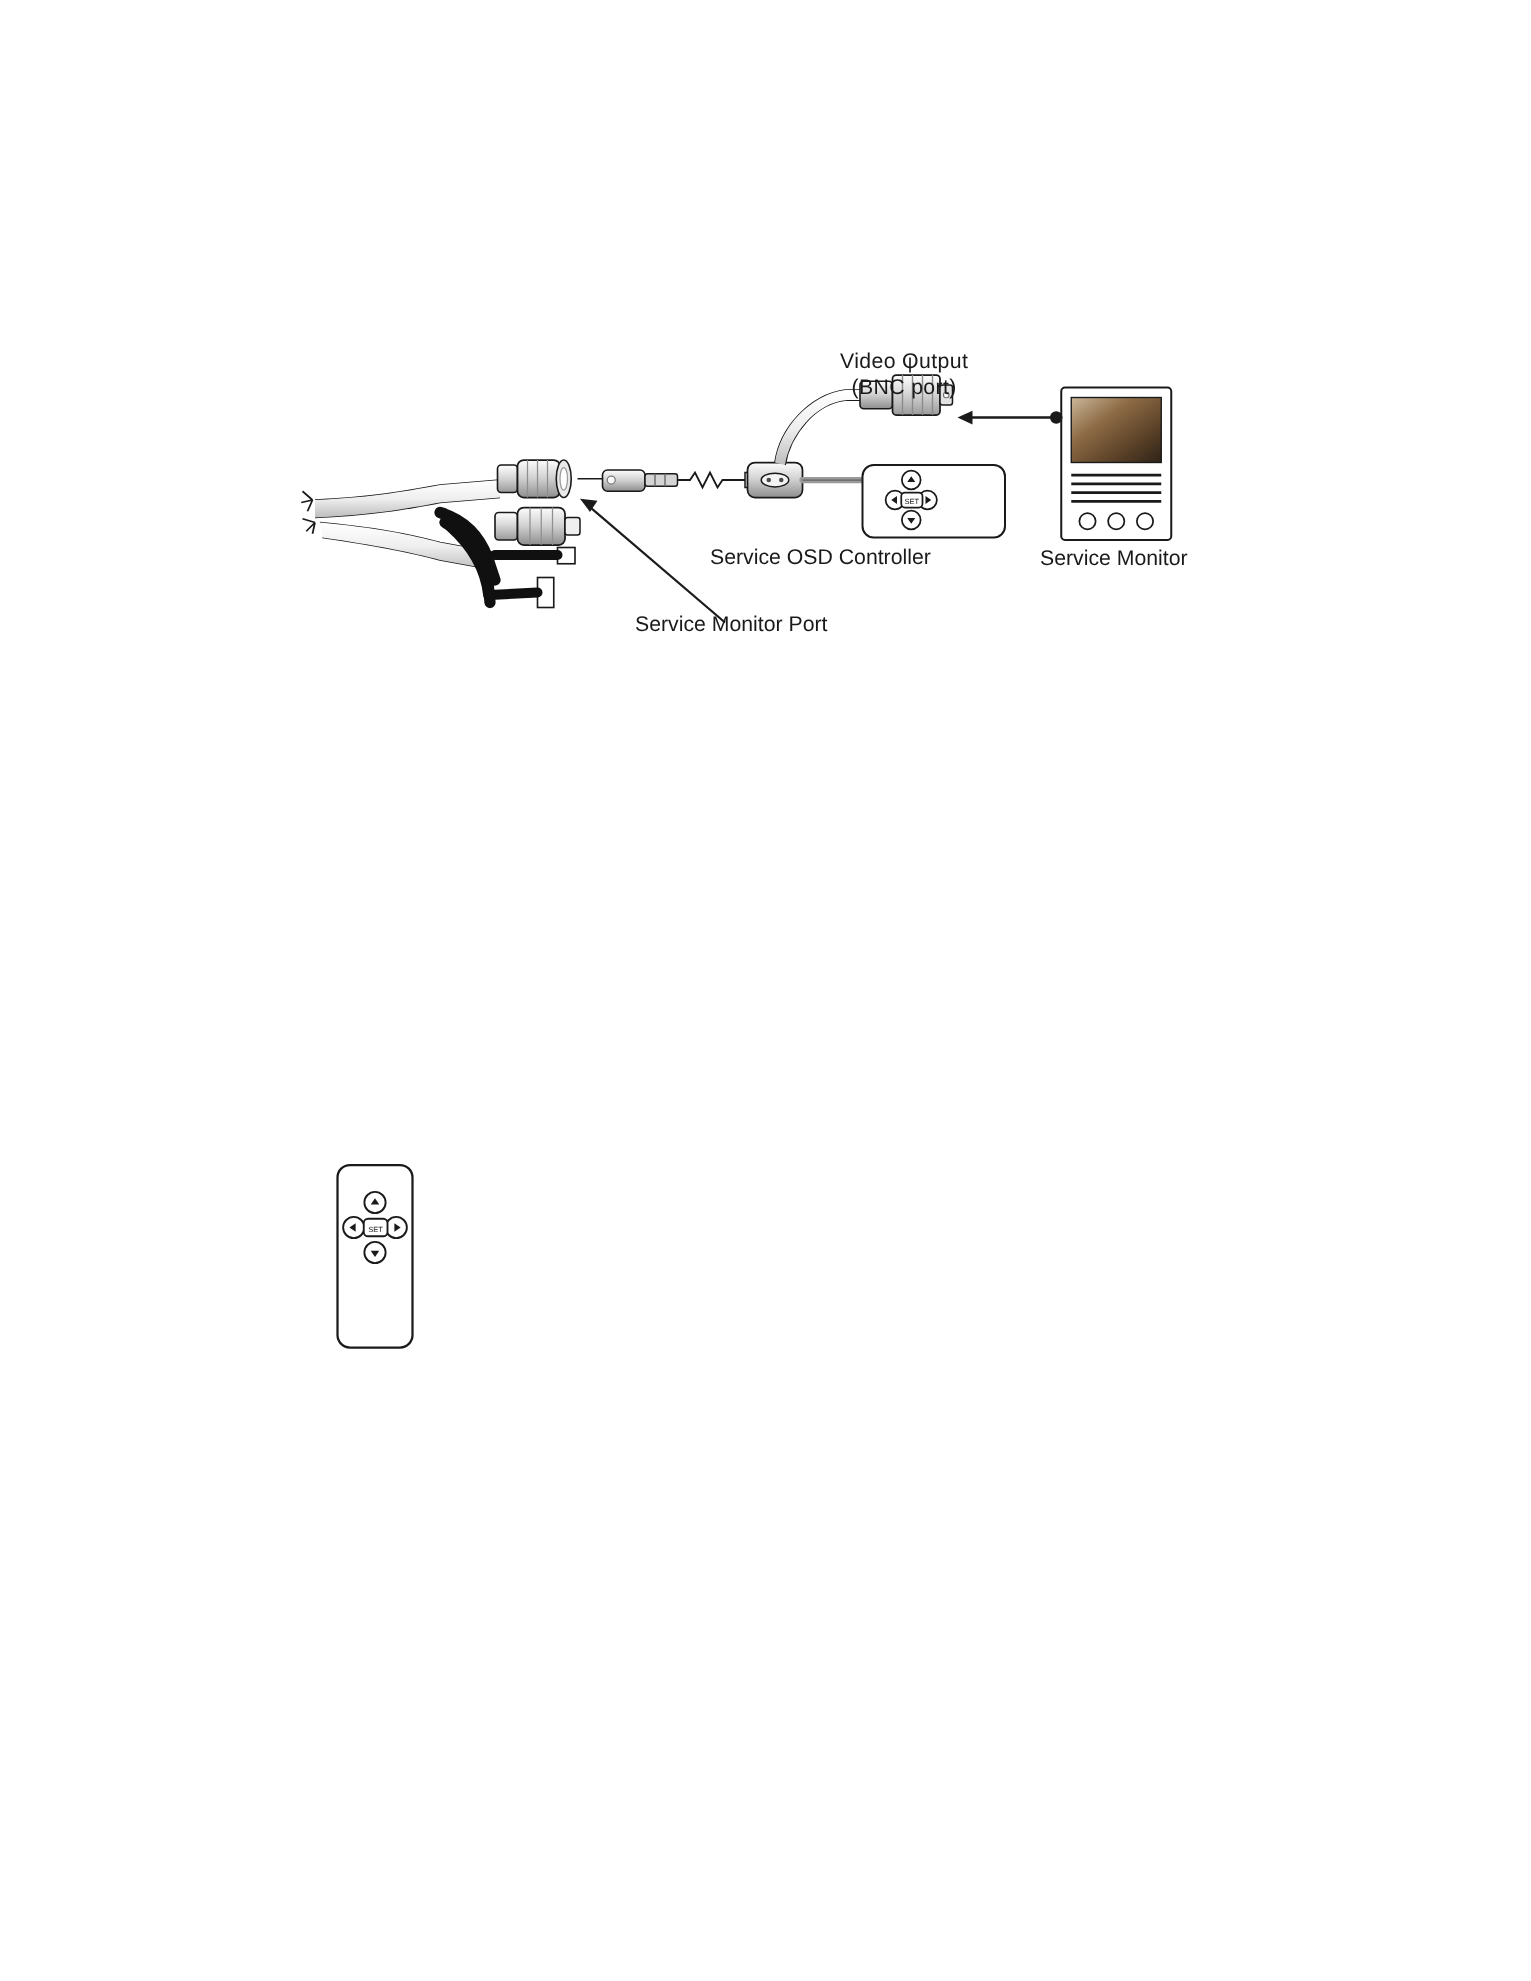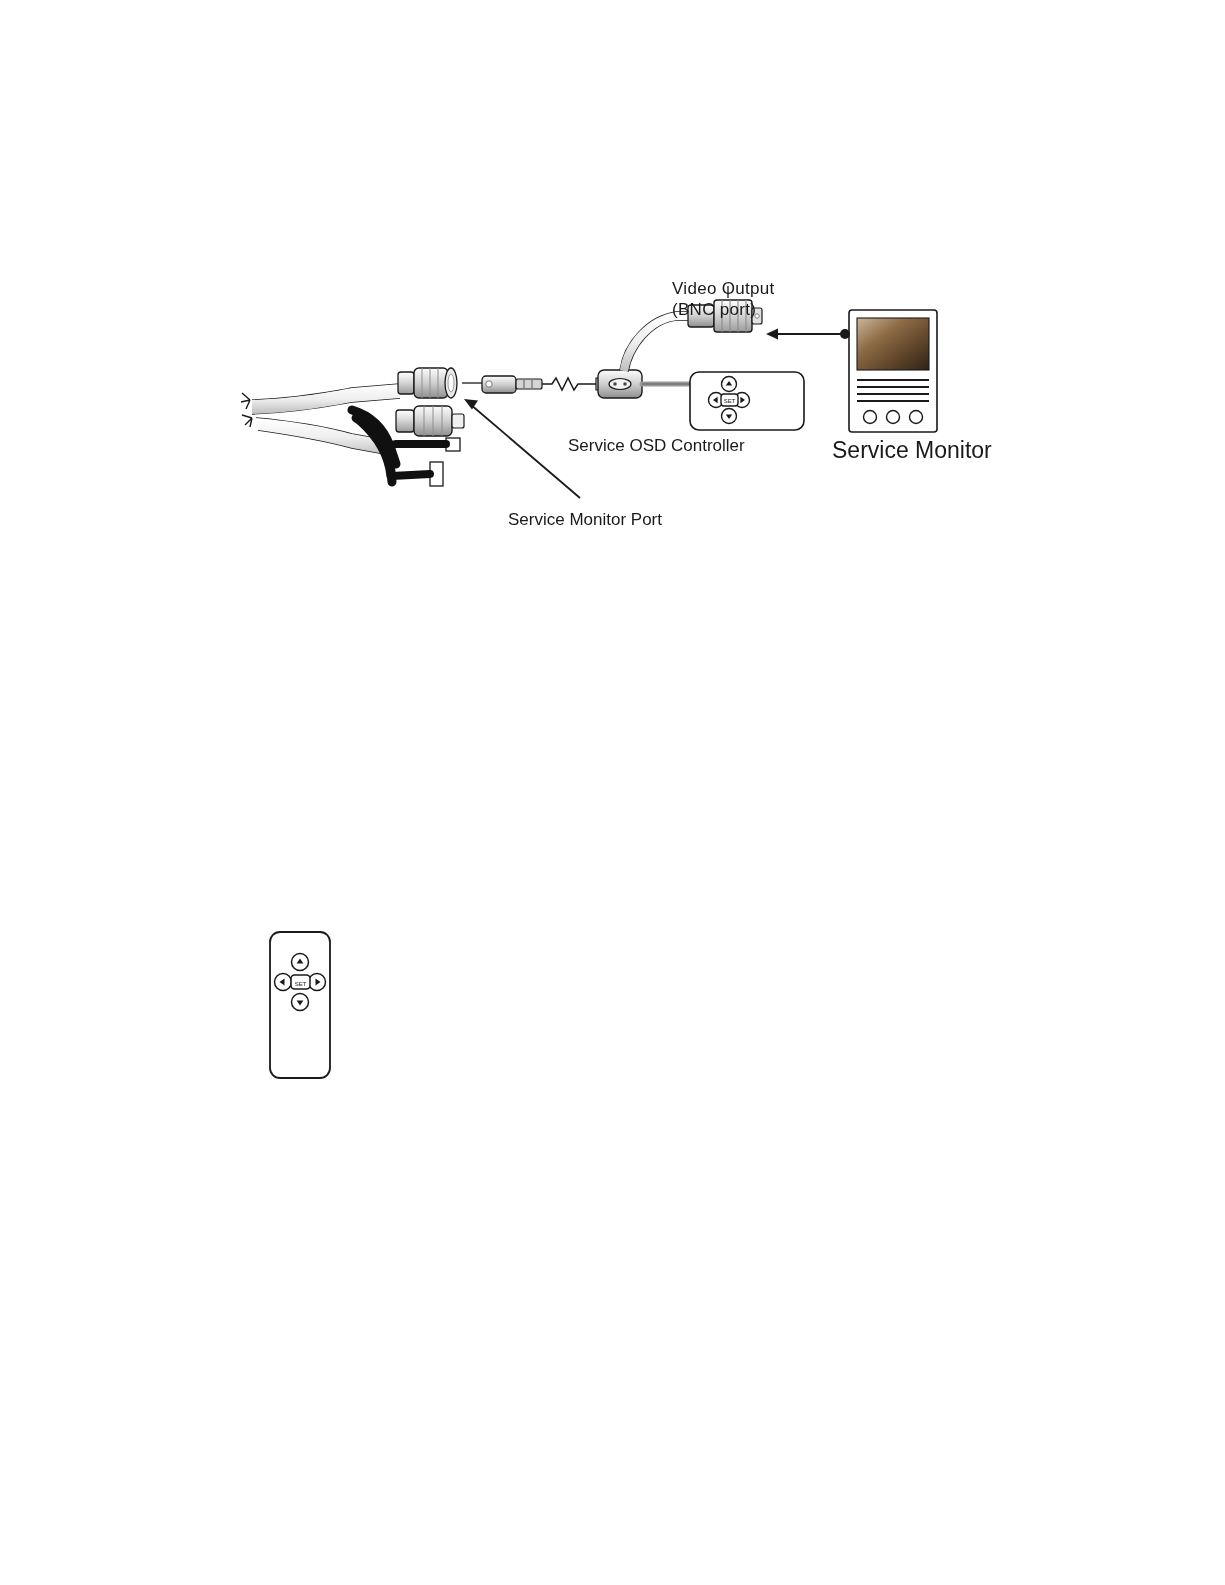--- a/index.html
+++ b/index.html
@@ -30,20 +30,21 @@
     font-family: "Liberation Sans", sans-serif;
     color: #1a1a1a;
     white-space: nowrap;
   }
 
   #label-video-output {
     left: 672px;
     top: 278px;
     font-size: 17px;
     line-height: 21px;
+    text-align: center;
     letter-spacing: 0.3px;
   }
 
   
   #figure-osd {
     position: absolute;
     left: 0;
     top: 900px;
     width: 1225px;
     height: 230px;
@@ -218,23 +219,23 @@
     </g>
   </svg>
 
   <div class="lbl" id="label-video-output" style="top:28px;">
     <span>Video Output</span><br>
     <span>(BNC port)</span>
   </div>
 
   <div class="lbl" style="left:568px;top:186px;font-size:17px;">Service OSD Controller</div>
 
-  <div class="lbl" style="left:832px;top:187px;font-size:23px;">Service Monitor</div>
-
-  <div class="lbl" style="left:508px;top:260px;font-size:17px;">Service Monitor Port</div>
+  <div class="lbl" style="left:832px;top:187px;font-size:17px;">Service Monitor</div>
+
+  <div class="lbl" style="left:508px;top:240px;font-size:17px;">Service Monitor Port</div>
 </div>
 
 <div id="figure-osd">
 
   <svg width="1225" height="230" viewBox="0 0 1225 230" style="position:absolute;left:0;top:0;">
     <rect x="270" y="32" width="60" height="146" rx="10" fill="#ffffff" stroke="#1a1a1a" stroke-width="1.8"></rect>
     <circle cx="300" cy="62" r="8.5" fill="#ffffff" stroke="#1a1a1a" stroke-width="1.5"></circle>
     <circle cx="283" cy="82" r="8.5" fill="#ffffff" stroke="#1a1a1a" stroke-width="1.5"></circle>
     <circle cx="317" cy="82" r="8.5" fill="#ffffff" stroke="#1a1a1a" stroke-width="1.5"></circle>
     <circle cx="300" cy="102" r="8.5" fill="#ffffff" stroke="#1a1a1a" stroke-width="1.5"></circle>

